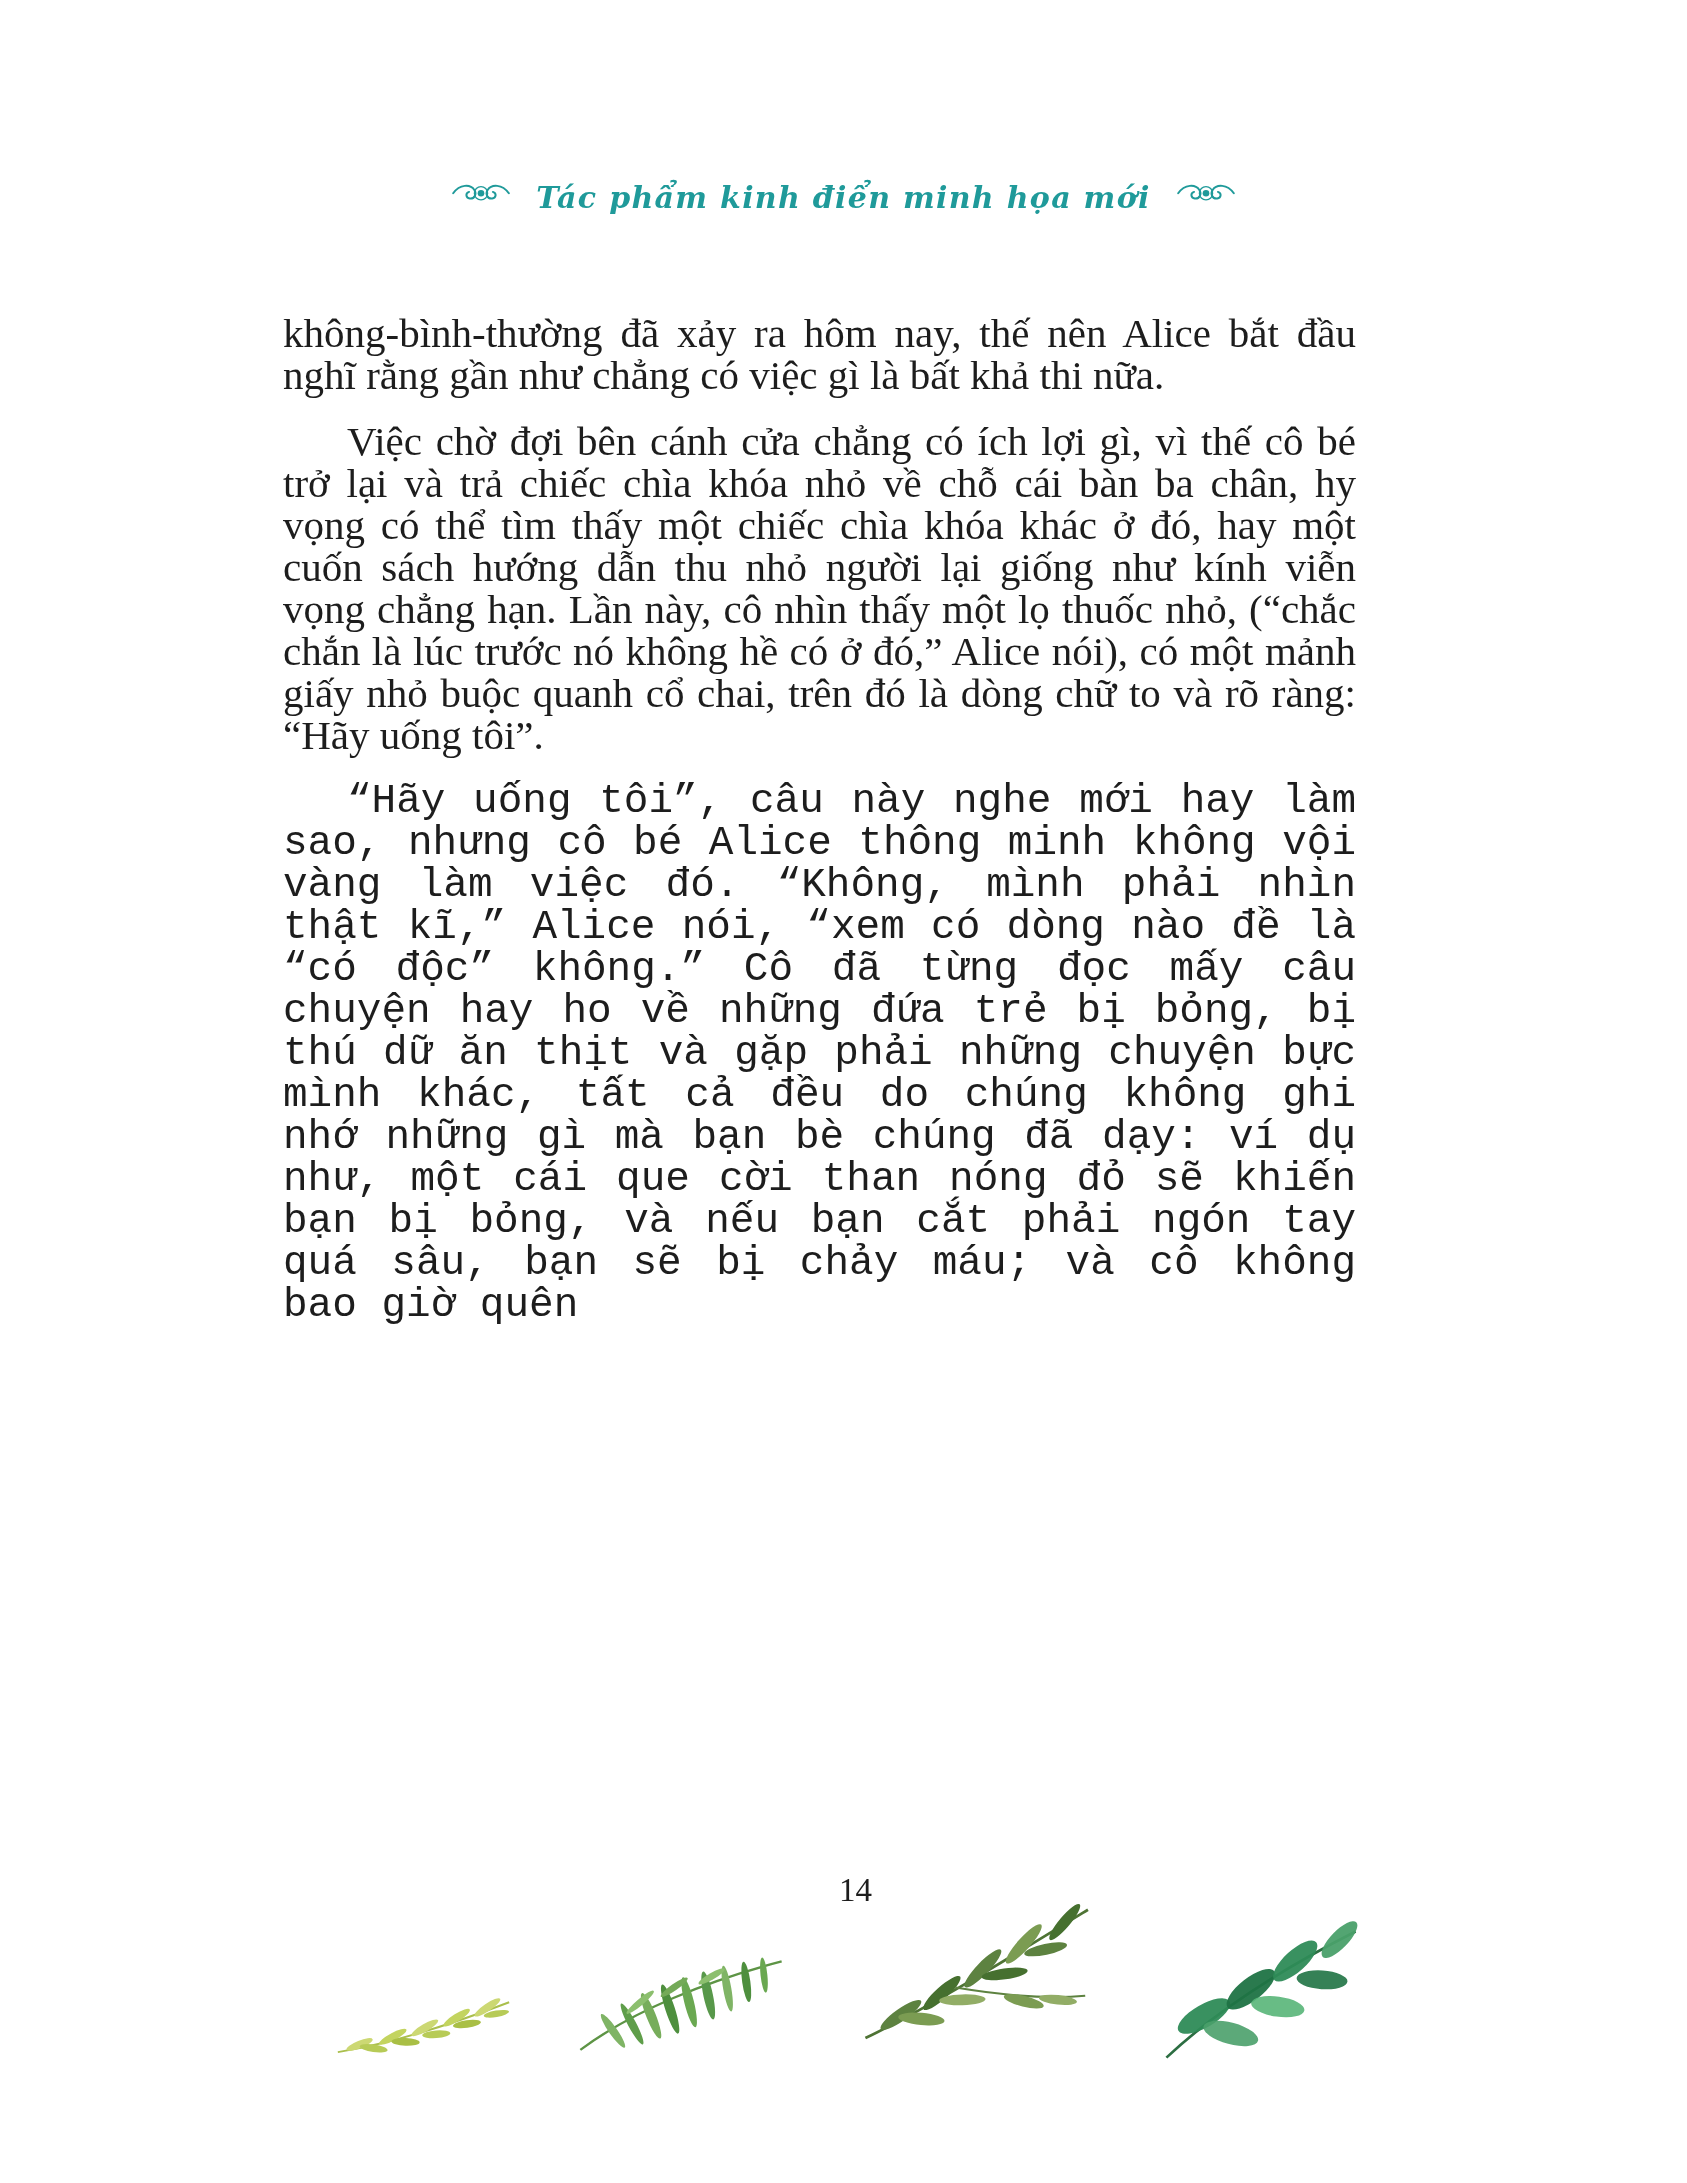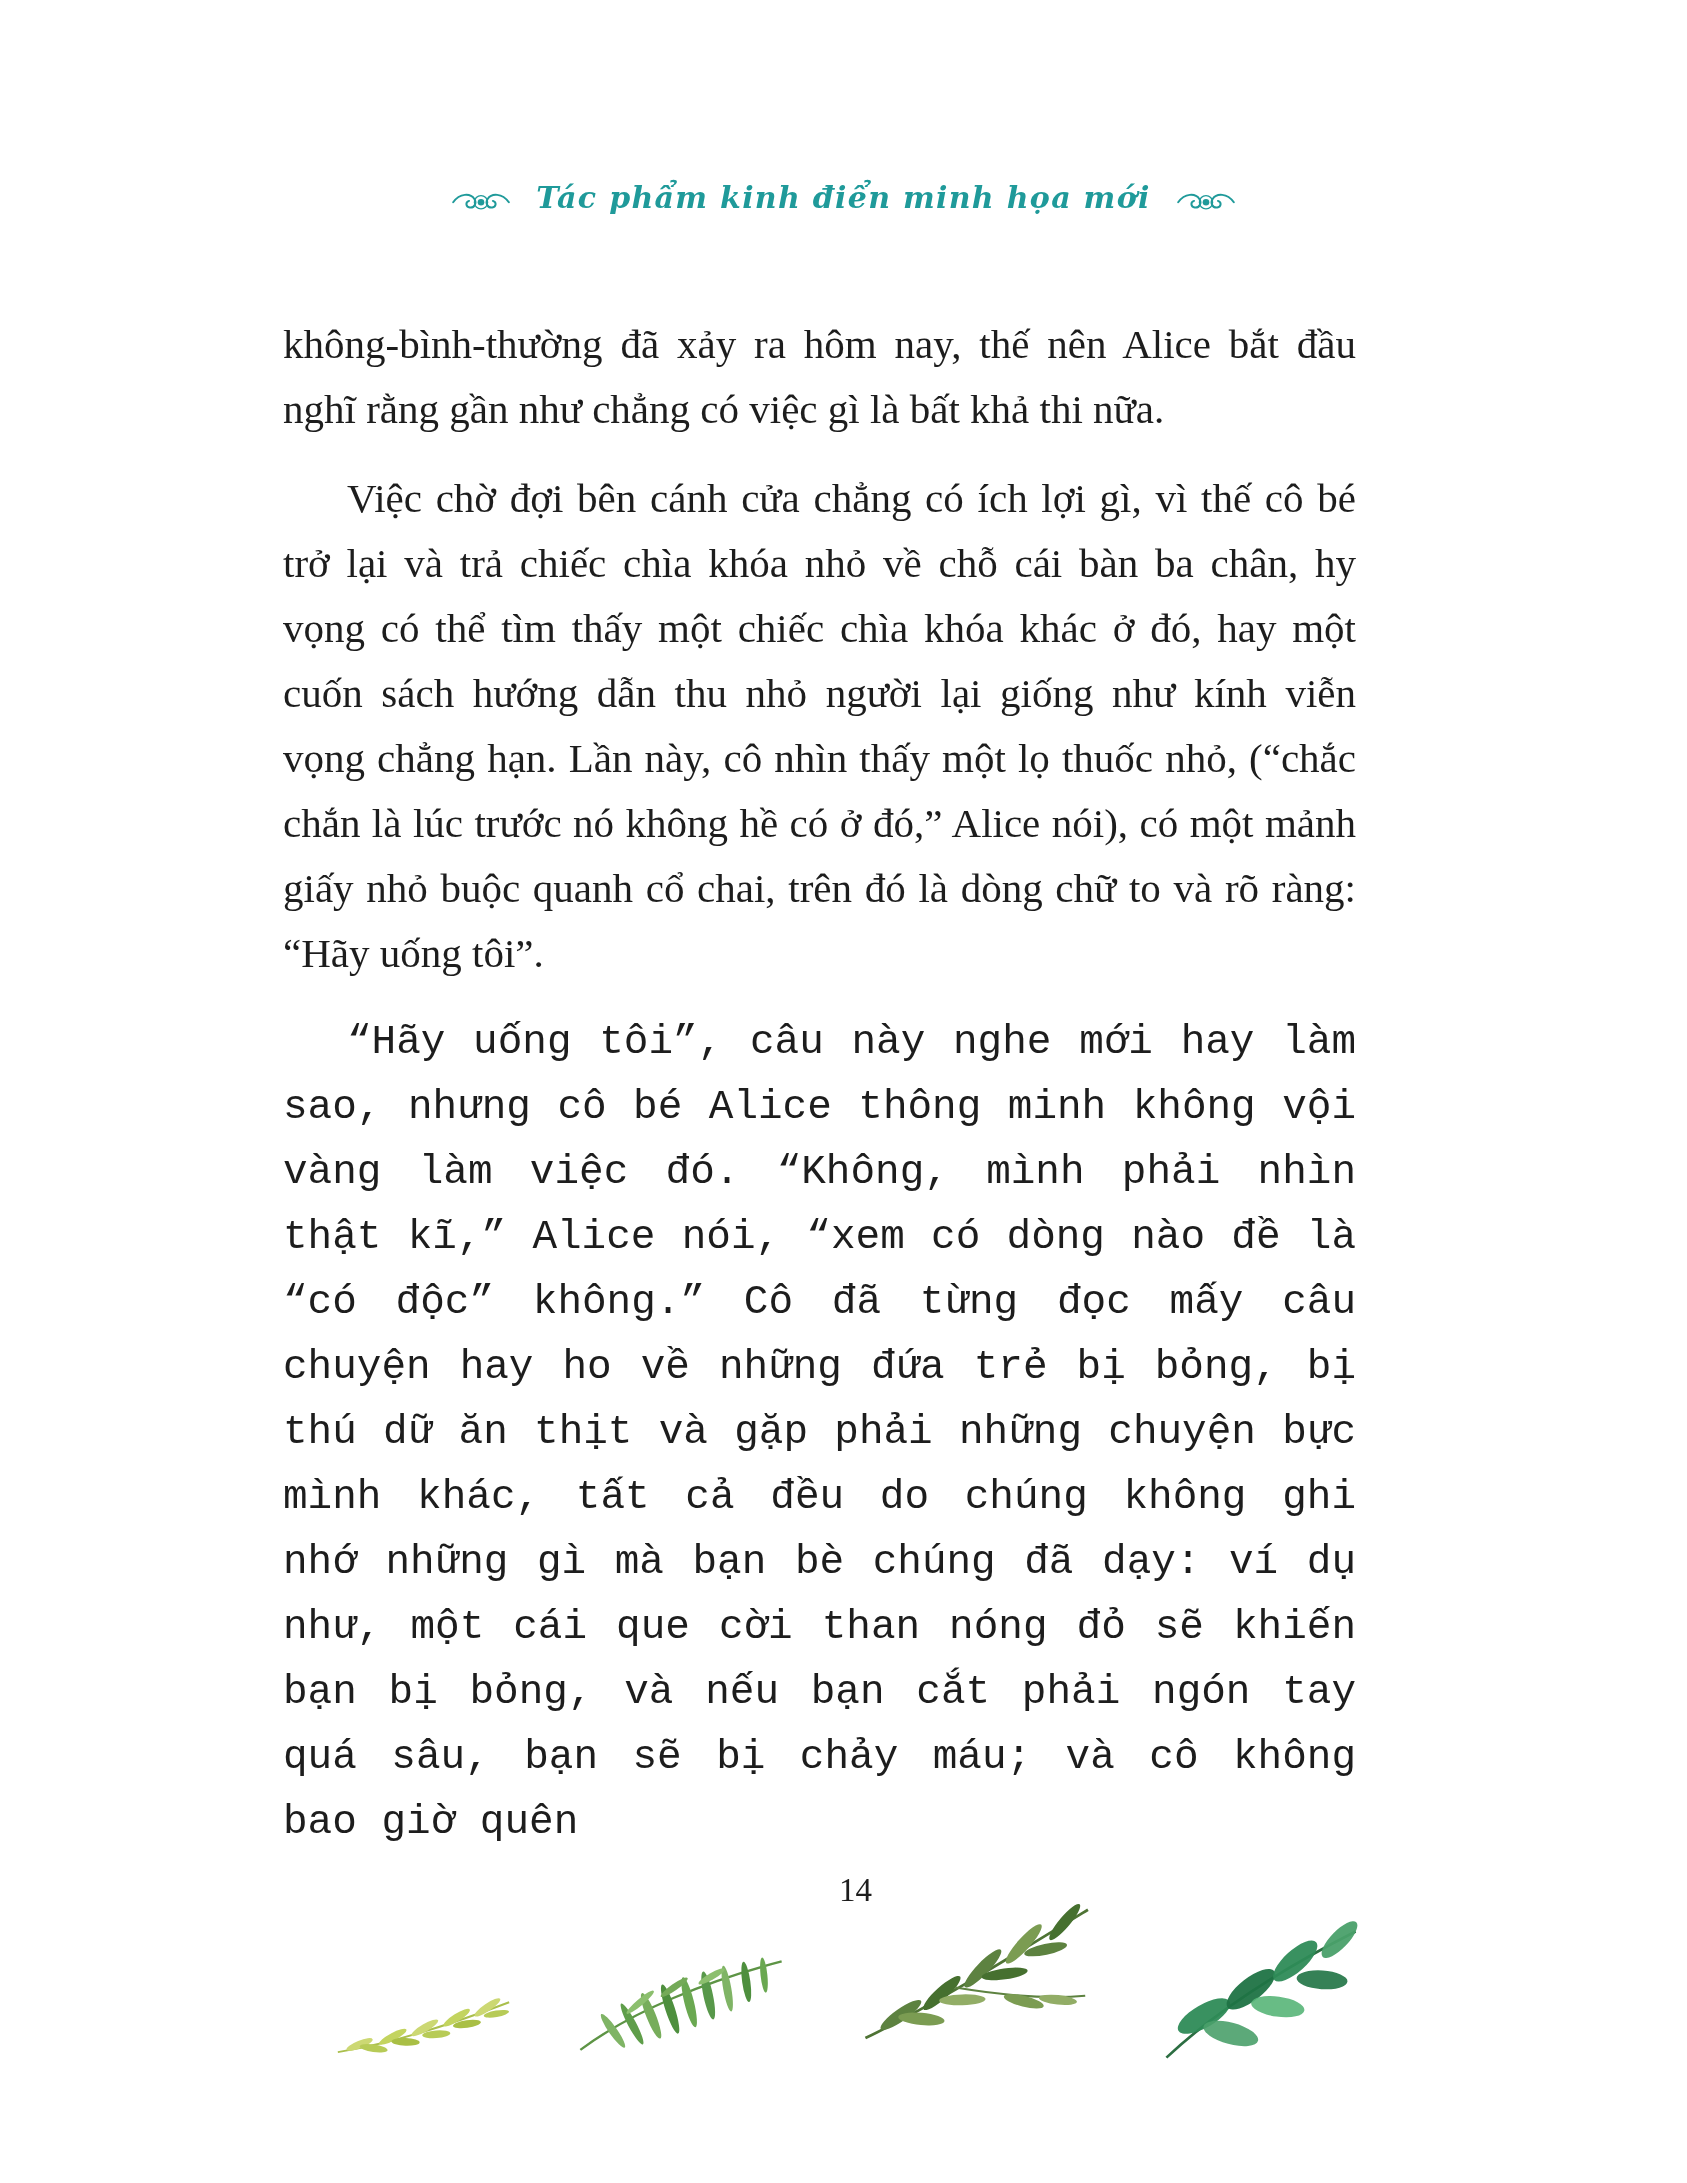--- a/index.html
+++ b/index.html
@@ -19,21 +19,21 @@
   
   .page-header {
     position: absolute;
     top: 180px;
     left: 0;
     width: 100%;
     text-align: center;
   }
   .header-line1 {
     display: flex;
-    align-items: flex-end;
+    align-items: flex-start;
     justify-content: center;
     gap: 23px;
   }
   .series-title {
     font-family: "DejaVu Serif", serif;
     font-style: italic;
     font-weight: bold;
     font-size: 30px;
     letter-spacing: 1.3px;
     color: #1f9a9a;
@@ -49,21 +49,21 @@
   }
   .flourish { width: 64px; height: 26.5px; flex: 0 0 auto; }
 
   
   .text-block {
     position: absolute;
     left: 283px;
     top: 312px;
     width: 1073px;
     font-size: 41px;
-    line-height: 65px;
+    line-height: 42px;
     color: #1d1d1d;
     text-align: justify;
   }
   .para { margin-bottom: 24px; }
   .para.indent { text-indent: 64px; }
   .para:last-child { margin-bottom: 0; font-family: Liberation Mono, monospace; }
 
   
   .page-number {
     position: absolute;

